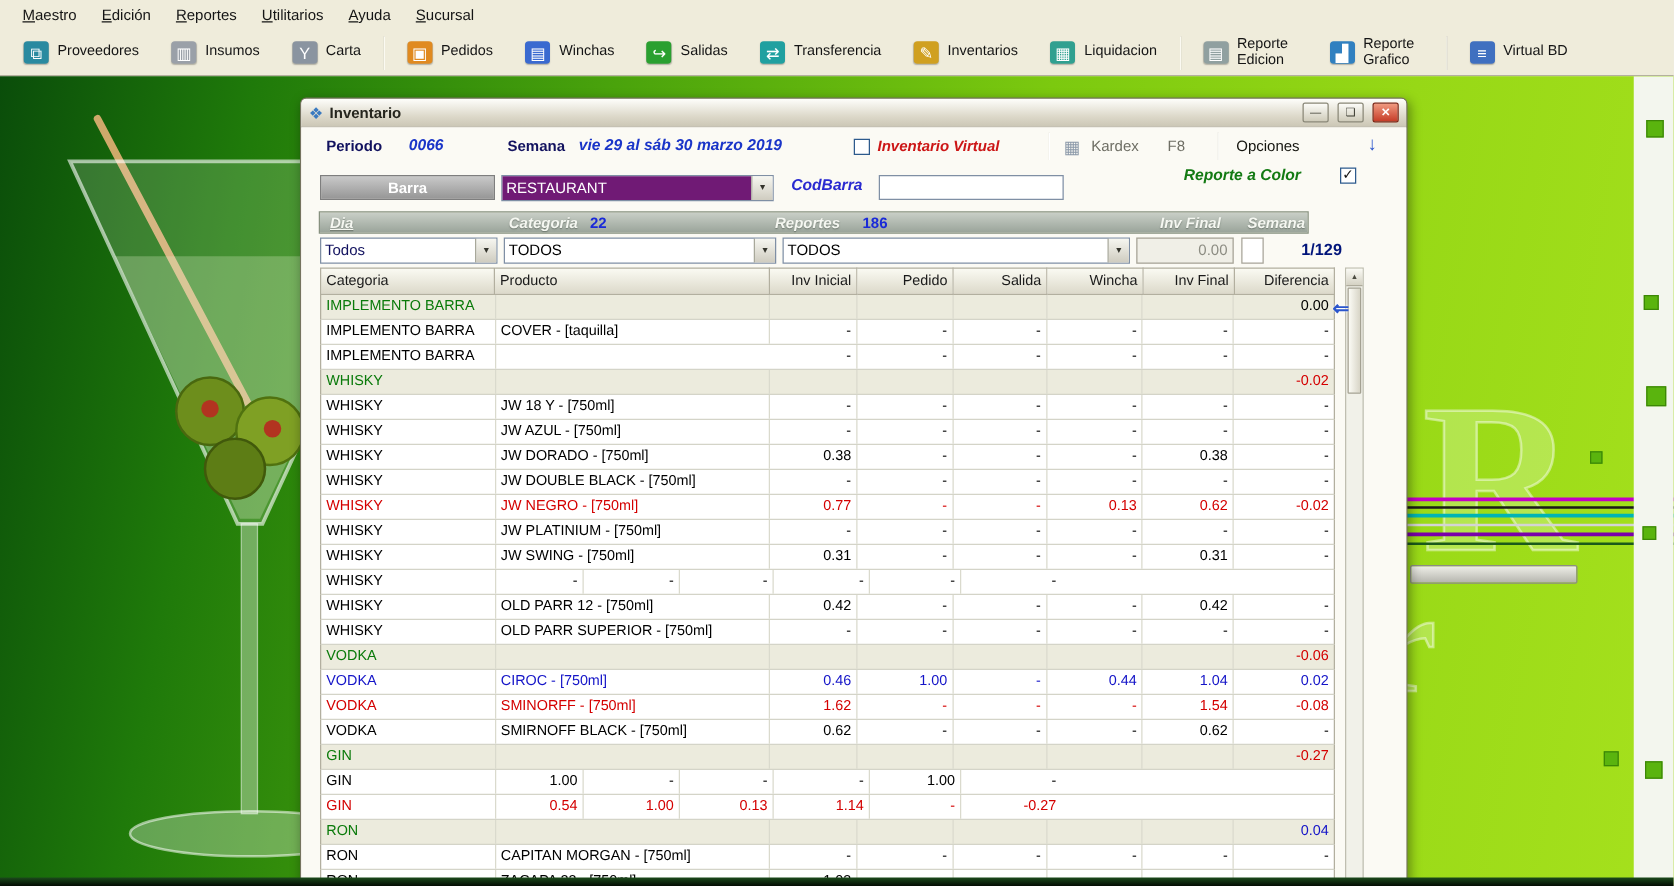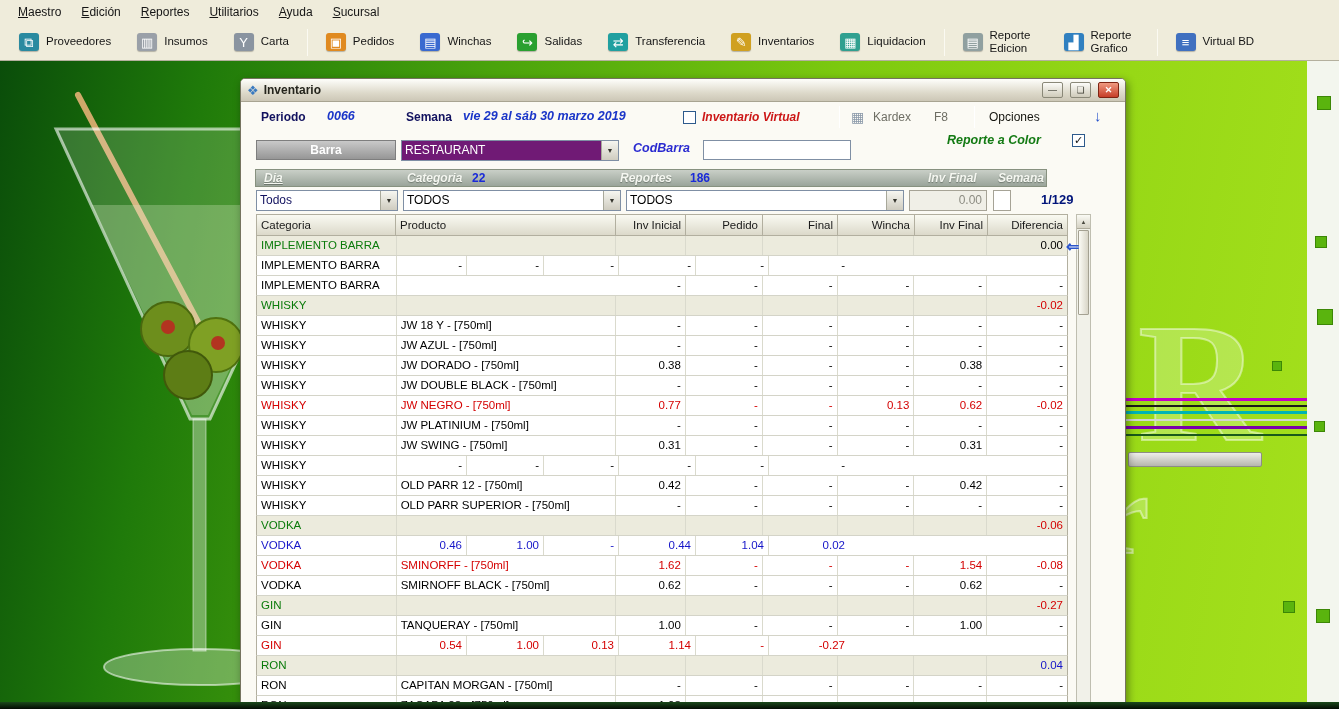--- a/index.html
+++ b/index.html
@@ -249,38 +249,39 @@
     <div class="disabled-box" style="left:668px;top:88px;width:78px;">0.00</div>
     <div class="tiny-box" style="left:752px;top:88px;"></div>
     <span class="abs counter" style="left:800px;top:90px;">1/129</span>
 
     <div class="table">
       <div class="thead">
           <div class="th c0">Categoria</div>
           <div class="th c1">Producto</div>
           <div class="th c2 num">Inv Inicial</div>
           <div class="th c3 num">Pedido</div>
-          <div class="th c4 num">Final</div>
+          <div class="th c4 num">Salida</div>
           <div class="th c5 num">Wincha</div>
           <div class="th c6 num">Inv Final</div>
           <div class="th c7 num">Diferencia</div>
         </div>
       <div>
           <div class="trow cat">
             <div class="td c0" style="color: rgb(10, 122, 10);">IMPLEMENTO BARRA</div>
             <div class="td c1" style="color: rgb(10, 122, 10);"></div>
             <div class="td c2 num" style="color: rgb(10, 122, 10);"></div>
             <div class="td c3 num" style="color: rgb(10, 122, 10);"></div>
             <div class="td c4 num" style="color: rgb(10, 122, 10);"></div>
             <div class="td c5 num" style="color: rgb(10, 122, 10);"></div>
             <div class="td c6 num" style="color: rgb(10, 122, 10);"></div>
             <div class="td c7 num" style="color: rgb(0, 0, 0);">0.00</div>
           </div>
           <div class="trow">
             <div class="td c0" style="color: rgb(0, 0, 0);">IMPLEMENTO BARRA</div>
+            <div class="td c1" style="color: rgb(0, 0, 0);">COVER - [taquilla]</div>
             <div class="td c2 num" style="color: rgb(0, 0, 0);">-</div>
             <div class="td c3 num" style="color: rgb(0, 0, 0);">-</div>
             <div class="td c4 num" style="color: rgb(0, 0, 0);">-</div>
             <div class="td c5 num" style="color: rgb(0, 0, 0);">-</div>
             <div class="td c6 num" style="color: rgb(0, 0, 0);">-</div>
             <div class="td c7 num" style="color: rgb(0, 0, 0);">-</div>
           </div>
           <div class="trow">
             <div class="td c0" style="color: rgb(0, 0, 0);">IMPLEMENTO BARRA</div>
             <div class="td c1" style="color: rgb(0, 0, 0); margin-top: 36px;">HIELO EN BOLSA - [3 kg]</div>
@@ -405,20 +406,21 @@
             <div class="td c1" style="color: rgb(10, 122, 10);"></div>
             <div class="td c2 num" style="color: rgb(10, 122, 10);"></div>
             <div class="td c3 num" style="color: rgb(10, 122, 10);"></div>
             <div class="td c4 num" style="color: rgb(10, 122, 10);"></div>
             <div class="td c5 num" style="color: rgb(10, 122, 10);"></div>
             <div class="td c6 num" style="color: rgb(10, 122, 10);"></div>
             <div class="td c7 num" style="color: rgb(212, 0, 0);">-0.06</div>
           </div>
           <div class="trow">
             <div class="td c0" style="color: rgb(21, 21, 200);">VODKA</div>
+            <div class="td c1" style="color: rgb(21, 21, 200);">CIROC - [750ml]</div>
             <div class="td c2 num" style="color: rgb(21, 21, 200);">0.46</div>
             <div class="td c3 num" style="color: rgb(21, 21, 200);">1.00</div>
             <div class="td c4 num" style="color: rgb(21, 21, 200);">-</div>
             <div class="td c5 num" style="color: rgb(21, 21, 200);">0.44</div>
             <div class="td c6 num" style="color: rgb(21, 21, 200);">1.04</div>
             <div class="td c7 num" style="color: rgb(21, 21, 200);">0.02</div>
           </div>
           <div class="trow">
             <div class="td c0" style="color: rgb(212, 0, 0);">VODKA</div>
             <div class="td c1" style="color: rgb(212, 0, 0);">SMINORFF - [750ml]</div>
@@ -444,21 +446,20 @@
             <div class="td c1" style="color: rgb(10, 122, 10);"></div>
             <div class="td c2 num" style="color: rgb(10, 122, 10);"></div>
             <div class="td c3 num" style="color: rgb(10, 122, 10);"></div>
             <div class="td c4 num" style="color: rgb(10, 122, 10);"></div>
             <div class="td c5 num" style="color: rgb(10, 122, 10);"></div>
             <div class="td c6 num" style="color: rgb(10, 122, 10);"></div>
             <div class="td c7 num" style="color: rgb(212, 0, 0);">-0.27</div>
           </div>
           <div class="trow">
             <div class="td c0" style="color: rgb(0, 0, 0);">GIN</div>
-            <div class="td c1" style="color: rgb(0, 0, 0);">TANQUERAY - [750ml]</div>
             <div class="td c2 num" style="color: rgb(0, 0, 0);">1.00</div>
             <div class="td c3 num" style="color: rgb(0, 0, 0);">-</div>
             <div class="td c4 num" style="color: rgb(0, 0, 0);">-</div>
             <div class="td c5 num" style="color: rgb(0, 0, 0);">-</div>
             <div class="td c6 num" style="color: rgb(0, 0, 0);">1.00</div>
             <div class="td c7 num" style="color: rgb(0, 0, 0);">-</div>
           </div>
           <div class="trow">
             <div class="td c0" style="color: rgb(212, 0, 0);">GIN</div>
             <div class="td c2 num" style="color: rgb(212, 0, 0);">0.54</div>

